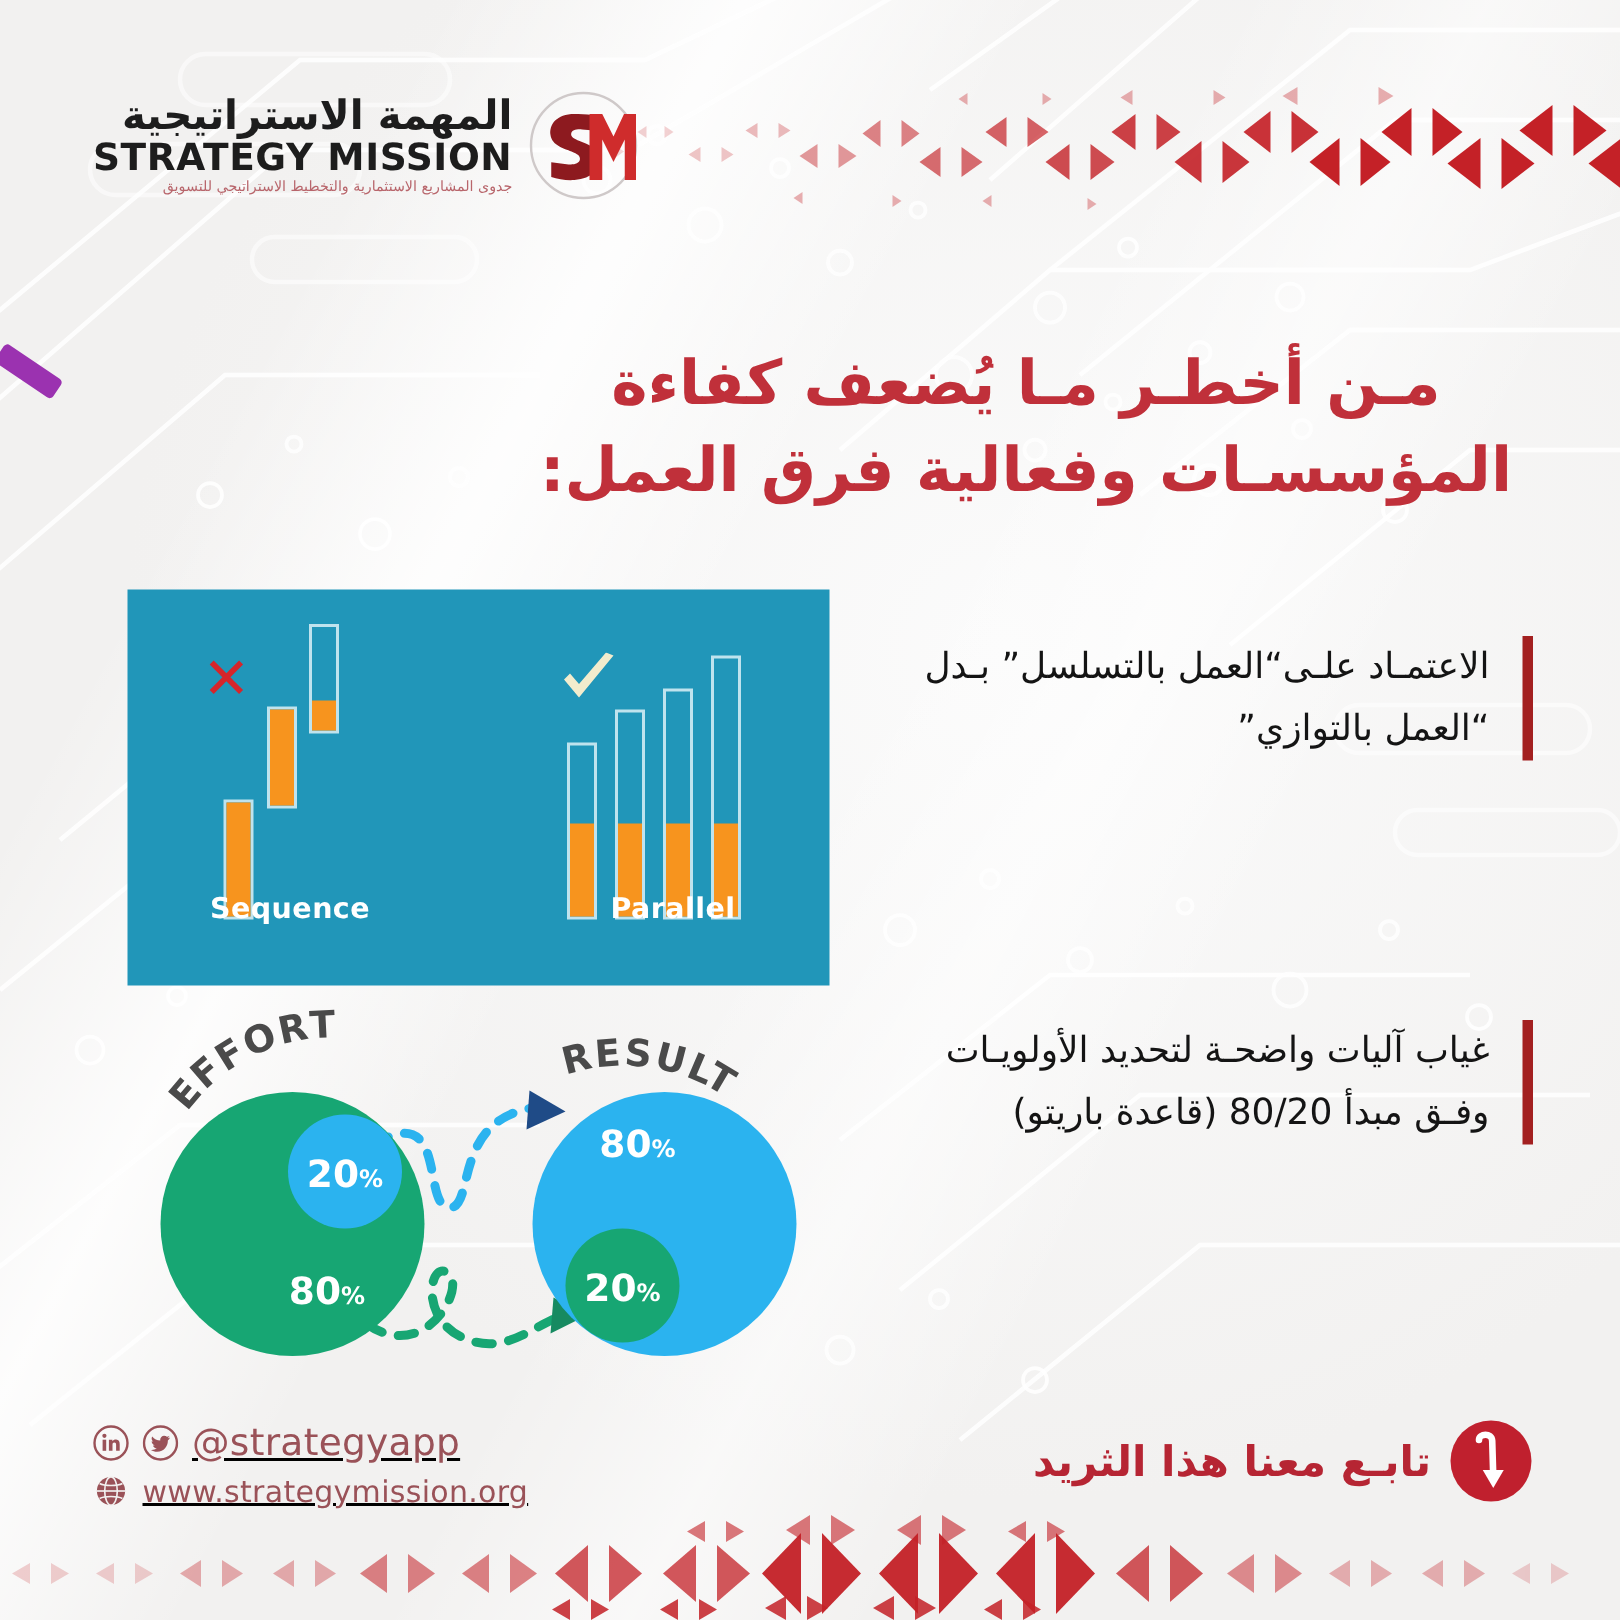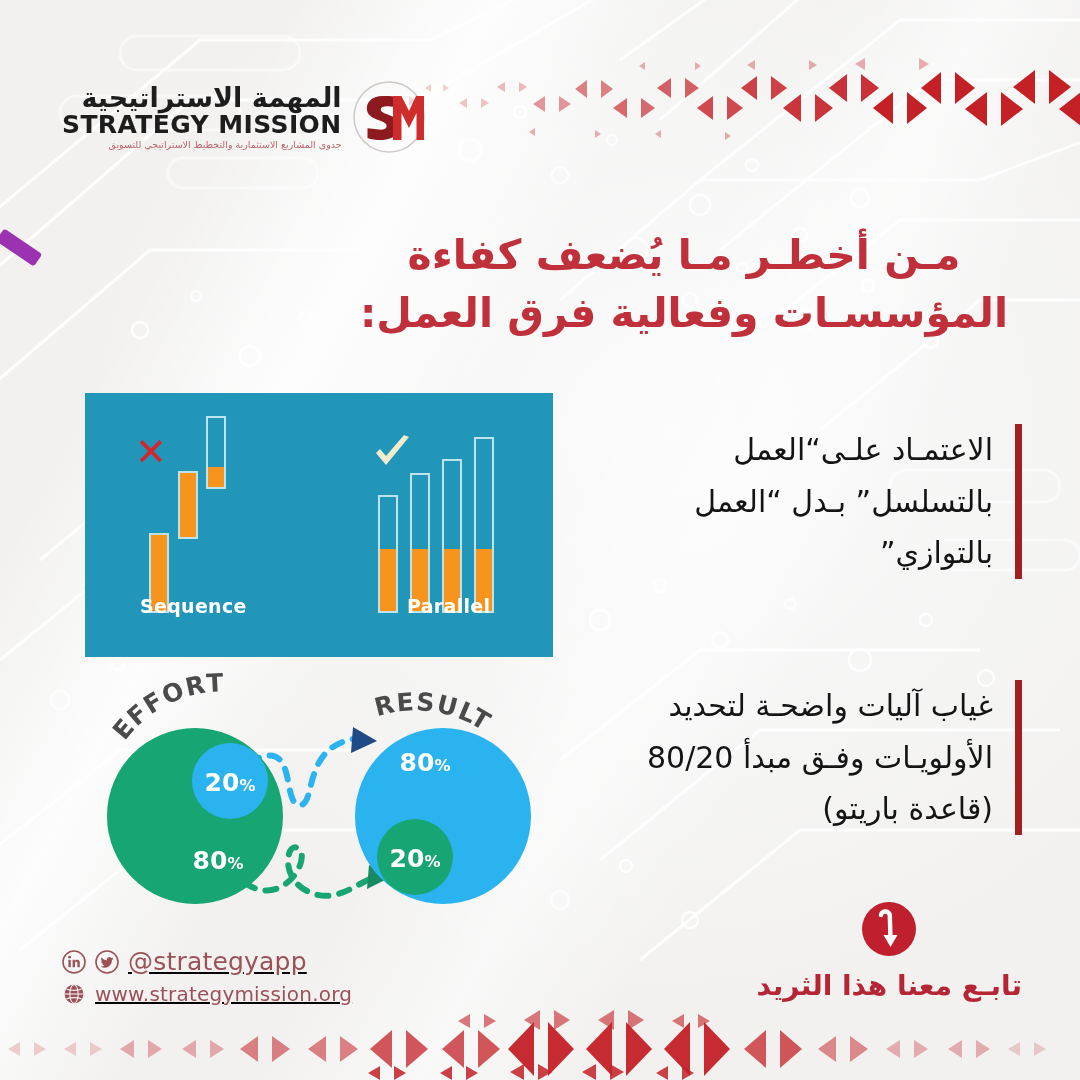--- a/index.html
+++ b/index.html
@@ -35,21 +35,21 @@
   .tri-bottom{position:absolute;bottom:0;left:0;width:1080px;height:72px;z-index:1;}
 
   
   .purple-accent{
     position:absolute;left:-4px;top:240px;width:46px;height:15px;
     background:#9b32b0;border-radius:3px;
     transform:rotate(34deg);z-index:2;
   }
 
   
-  .logo{position:absolute;left:62px;top:60px;z-index:5;display:flex;align-items:center;gap:10px;margin-top:20px;}
+  .logo{position:absolute;left:62px;top:60px;z-index:5;display:flex;align-items:center;gap:10px;}
   .logo-text{display:flex;flex-direction:column;align-items:flex-end;line-height:1;}
   .logo-ar{
     font-size:27px;font-weight:700;color:#1d1d1d;letter-spacing:.5px;
     direction:rtl;margin-bottom:1px;
   }
   .logo-en{
     font-size:25px;font-weight:700;color:#1d1d1d;letter-spacing:.4px;
     margin-bottom:3px;
   }
   .logo-tag{
@@ -85,40 +85,40 @@
   
   .pareto{position:relative;width:468px;height:250px;margin-top:14px;}
 
   
   .bullet{
     position:absolute;z-index:5;direction:rtl;text-align:right;
     padding-right:22px;
     border-right:7px solid #a32020;
   }
   .bullet-text{
-    color:#141414;font-size:30px;line-height:1.72;font-weight:400;
+    color:#141414;font-size:24px;line-height:1.72;font-weight:400;
   }
   #bullet-1{right:58px;top:424px;width:392px;}
   #bullet-2{right:58px;top:680px;width:392px;}
 
   
   .footer{position:absolute;left:62px;bottom:68px;z-index:5;}
   .foot-row{display:flex;align-items:center;gap:9px;margin-bottom:6px;text-decoration:underline;}
   .foot-row .handle{
     font-size:25px;color:#9a5258;letter-spacing:.2px;font-weight:400;
   }
   .foot-row .site{
     font-size:20px;color:#9a5258;letter-spacing:.2px;font-weight:400;
   }
   .sicon{width:24px;height:24px;flex:0 0 24px;}
 
   
   .cta{
     position:absolute;right:58px;bottom:78px;z-index:5;
-    display:flex;align-items:center;gap:12px;direction:rtl;flex-direction:column;
+    display:flex;align-items:center;gap:12px;direction:rtl;
   }
   .cta-text{
     color:#b62533;font-size:28px;font-weight:700;letter-spacing:.6px;white-space:nowrap;
   }
   .cta-badge{width:56px;height:56px;flex:0 0 56px;}
 </style>
 </head>
 <body>
 
 <div id="canvas">

